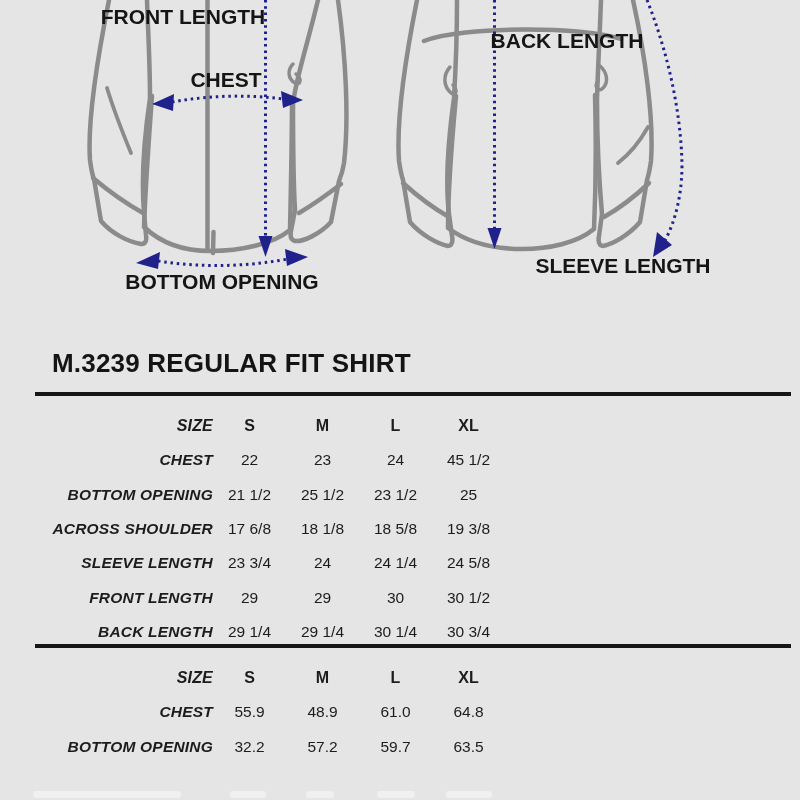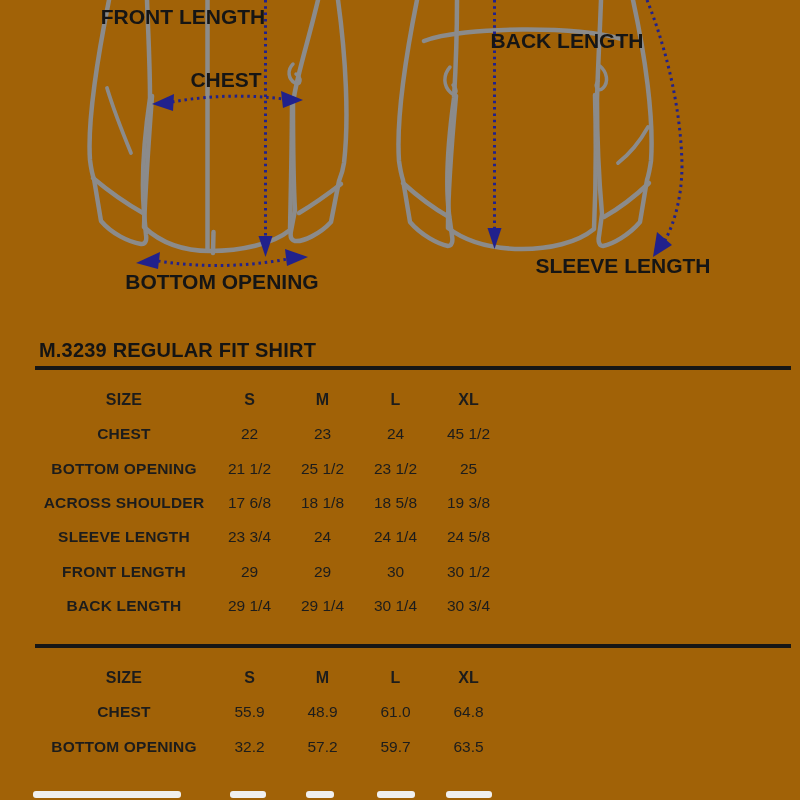--- a/index.html
+++ b/index.html
@@ -1,26 +1,26 @@
 <!DOCTYPE html>
 <html><head>
 <meta charset="utf-8">
 <style>
   html,body{margin:0;padding:0;background:#ffffff;}
   body{width:800px;height:800px;overflow:hidden;position:relative;
        font-family:"Liberation Sans","DejaVu Sans",sans-serif;color:#1c1c1c;}
-  #page{position:absolute;inset:0;width:800px;height:800px;background:#a16207;}
+  #page{position:absolute;inset:0;width:800px;height:800px;background:#e5e5e5;}
   #diagram{position:absolute;left:0;top:0;}
   .tbl{position:absolute;left:35px;width:756px;}
-  .tbl h2{margin:4px;padding:0;font-size:20px;line-height:24px;font-weight:bold;
+  .tbl h2{margin:17px;padding:0;font-size:26px;line-height:24px;font-weight:bold;
           letter-spacing:.2px;color:#141414;white-space:nowrap;}
   .rule{height:4px;background:#161616;margin-top:4px;}
   table.size{border-collapse:collapse;margin-top:13px;table-layout:fixed;}
   table.size td{height:34.3px;font-size:15.5px;vertical-align:middle;padding:0;}
-  td.lbl{width:178px;font-weight:bold;text-align:center;letter-spacing:.2px;white-space:nowrap;}
+  td.lbl{width:178px;font-weight:bold;text-align:right;letter-spacing:.2px;white-space:nowrap;font-style:italic;}
   td.val{width:73px;text-align:center;}
   tr[data-name="size-header-row"] td{font-weight:bold;font-size:16px;}
   #ghost-row{position:absolute;left:0;top:791px;width:800px;height:9px;}
   #ghost-row .g{position:absolute;top:0;height:7px;border-radius:3px;background:#f0f0f0;}
   svg text{font-family:"Liberation Sans","DejaVu Sans",sans-serif;}
 </style>
 </head>
 <body>
 
 <div id="page" data-name="size-chart-page">

